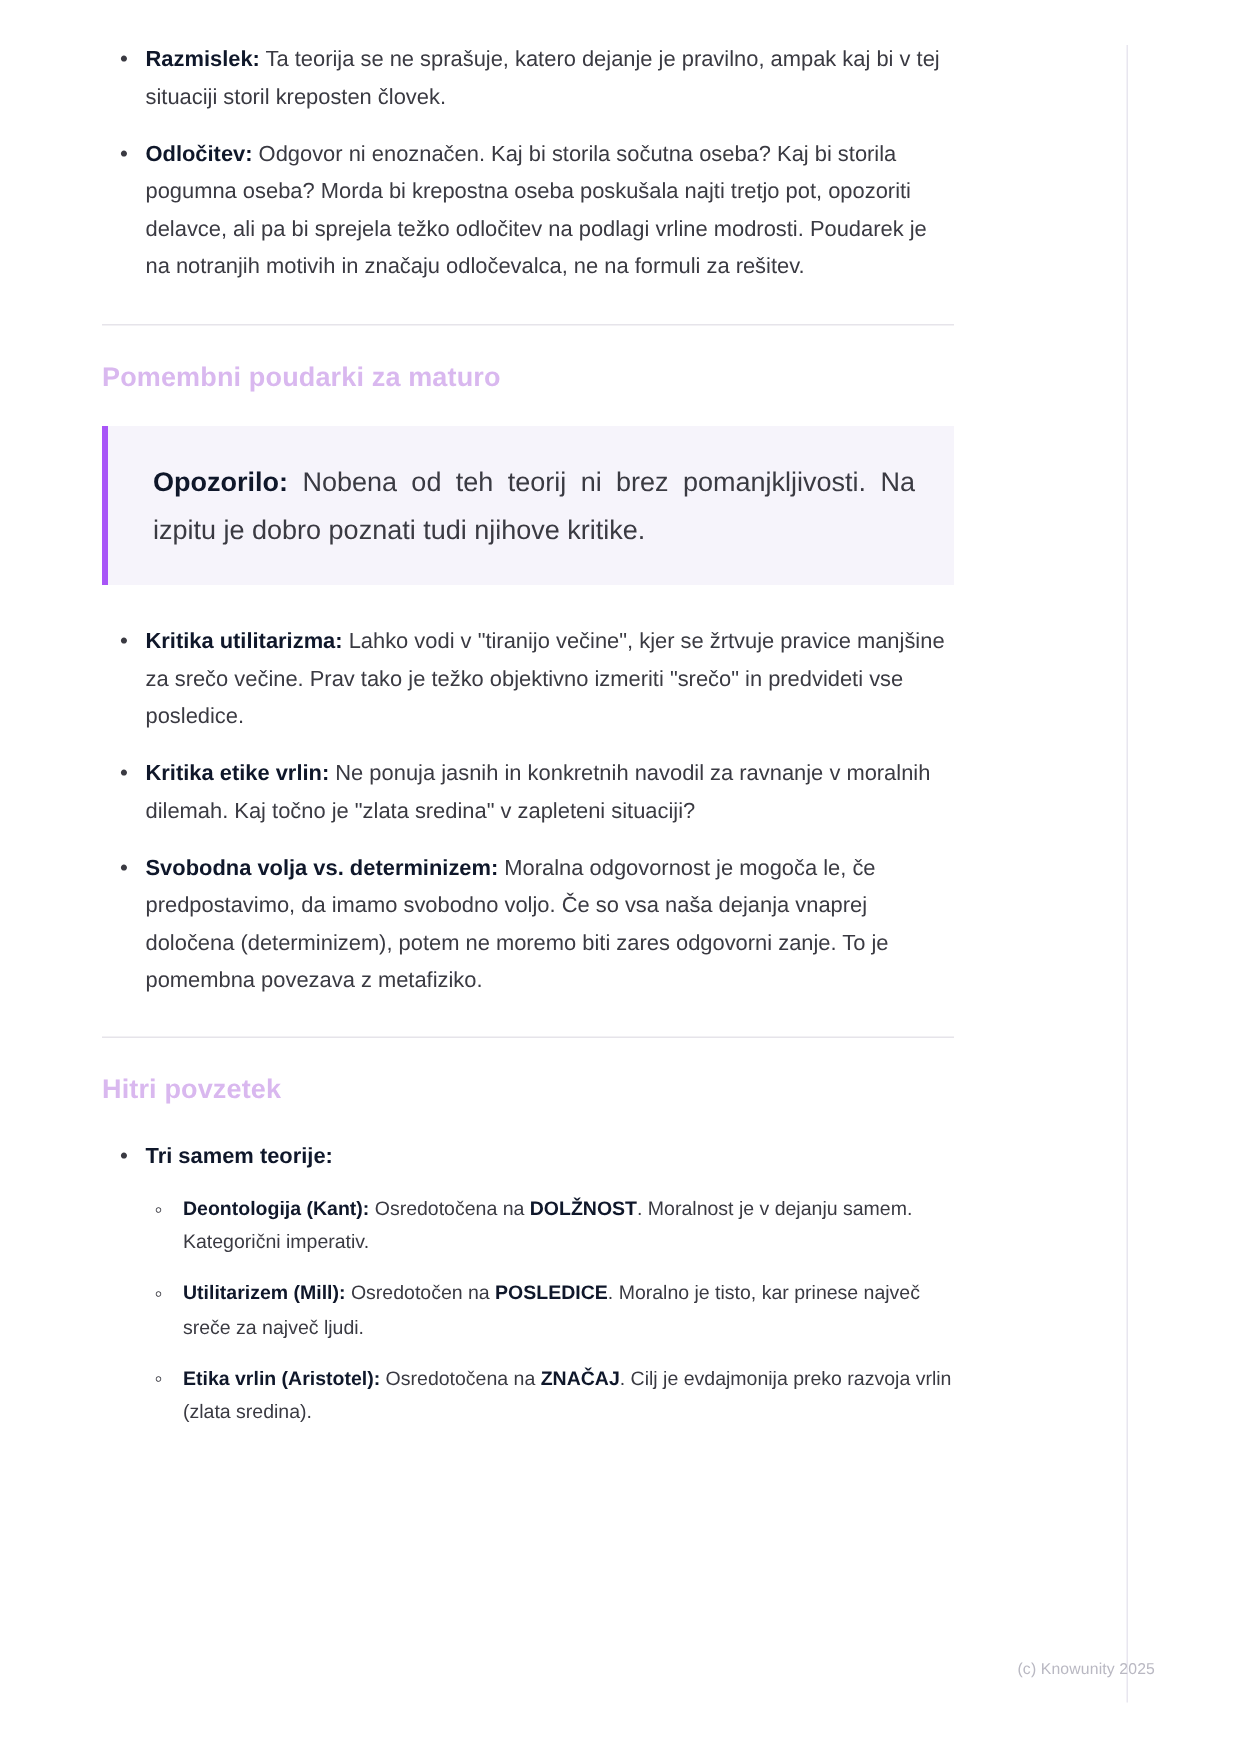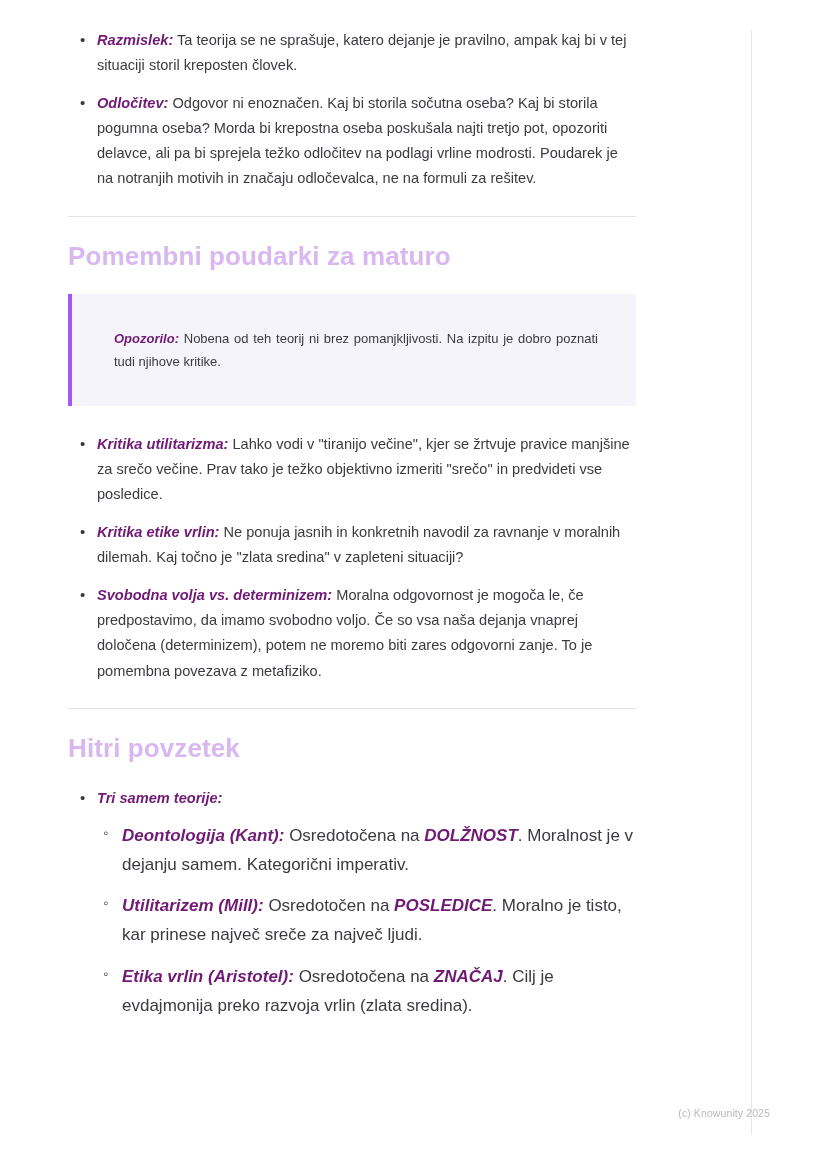--- a/index.html
+++ b/index.html
@@ -62,68 +62,67 @@
 
   ul.subbullets {
     list-style: none;
     margin: 10px 0 0 0;
     padding: 0;
   }
   ul.subbullets > li {
     position: relative;
     padding-left: 25px;
     margin-bottom: 12px;
-    font-size: 17px;
+    font-size: 13px;
     line-height: 1.72;
     color: #3a3a42;
   }
   ul.subbullets > li::before {
     content: "\25E6";
     position: absolute;
     left: 6px;
     top: -1px;
     font-size: 15px;
     color: #3a3a42;
   }
   ul.subbullets > li:last-child {
     margin-bottom: 0;
   }
 
   b, .b {
     font-weight: bold;
-    color: #701a75;
-    font-style: italic;
+    color: #0f172a;
   }
 
   .divider {
     height: 1px;
     background: #e6e4ea;
     margin: 24px 0 24px 0;
     width: 568px;
   }
 
   h2.section {
-    font-size: 26px;
+    font-size: 18px;
     font-weight: bold;
     color: #d9b8ef;
     margin: 0 0 22px 0;
     letter-spacing: 0.1px;
   }
 
   .callout {
     background: #f6f4fb;
     border-left: 4px solid #a855f7;
     padding: 17px 22px 17px 26px;
     margin: 0 0 26px 0;
     width: 568px;
     box-sizing: border-box;
   }
   .callout p {
-    margin: 16px;
-    font-size: 13px;
+    margin: 4px;
+    font-size: 18px;
     line-height: 1.78;
     color: #3a3a42;
     text-align: justify;
   }
 
   .first-block {
     margin-bottom: 0;
   }
 
   .footer {

